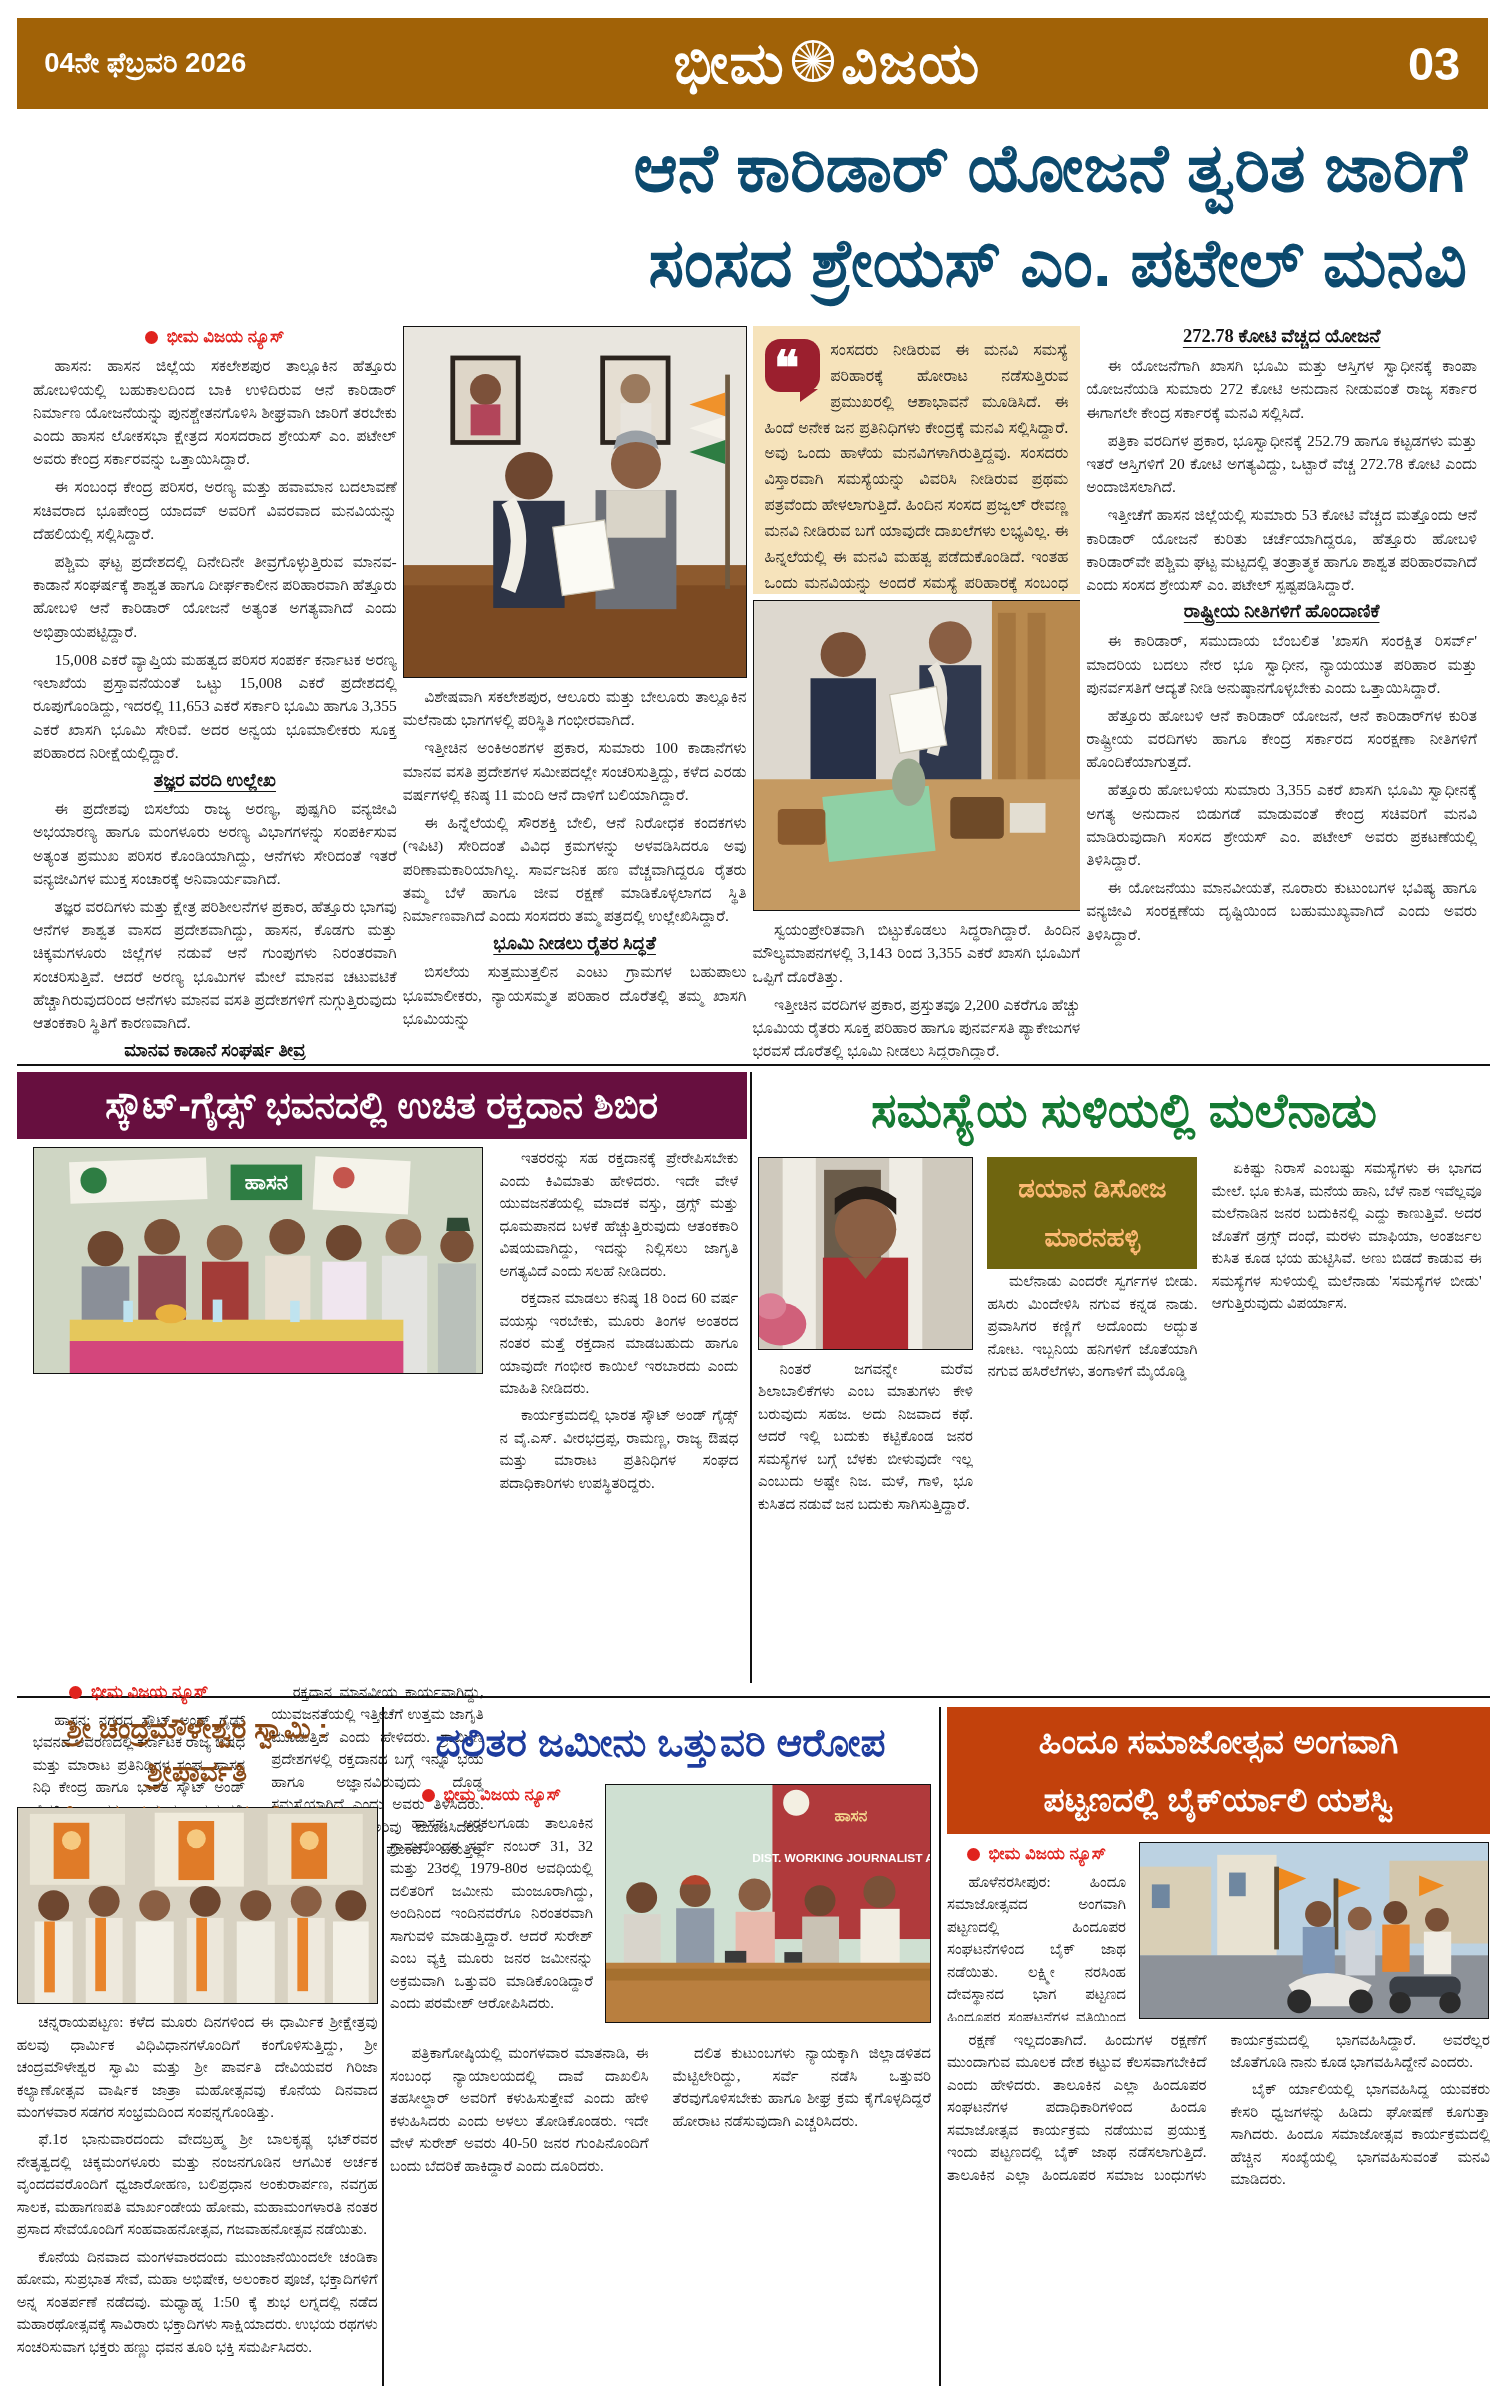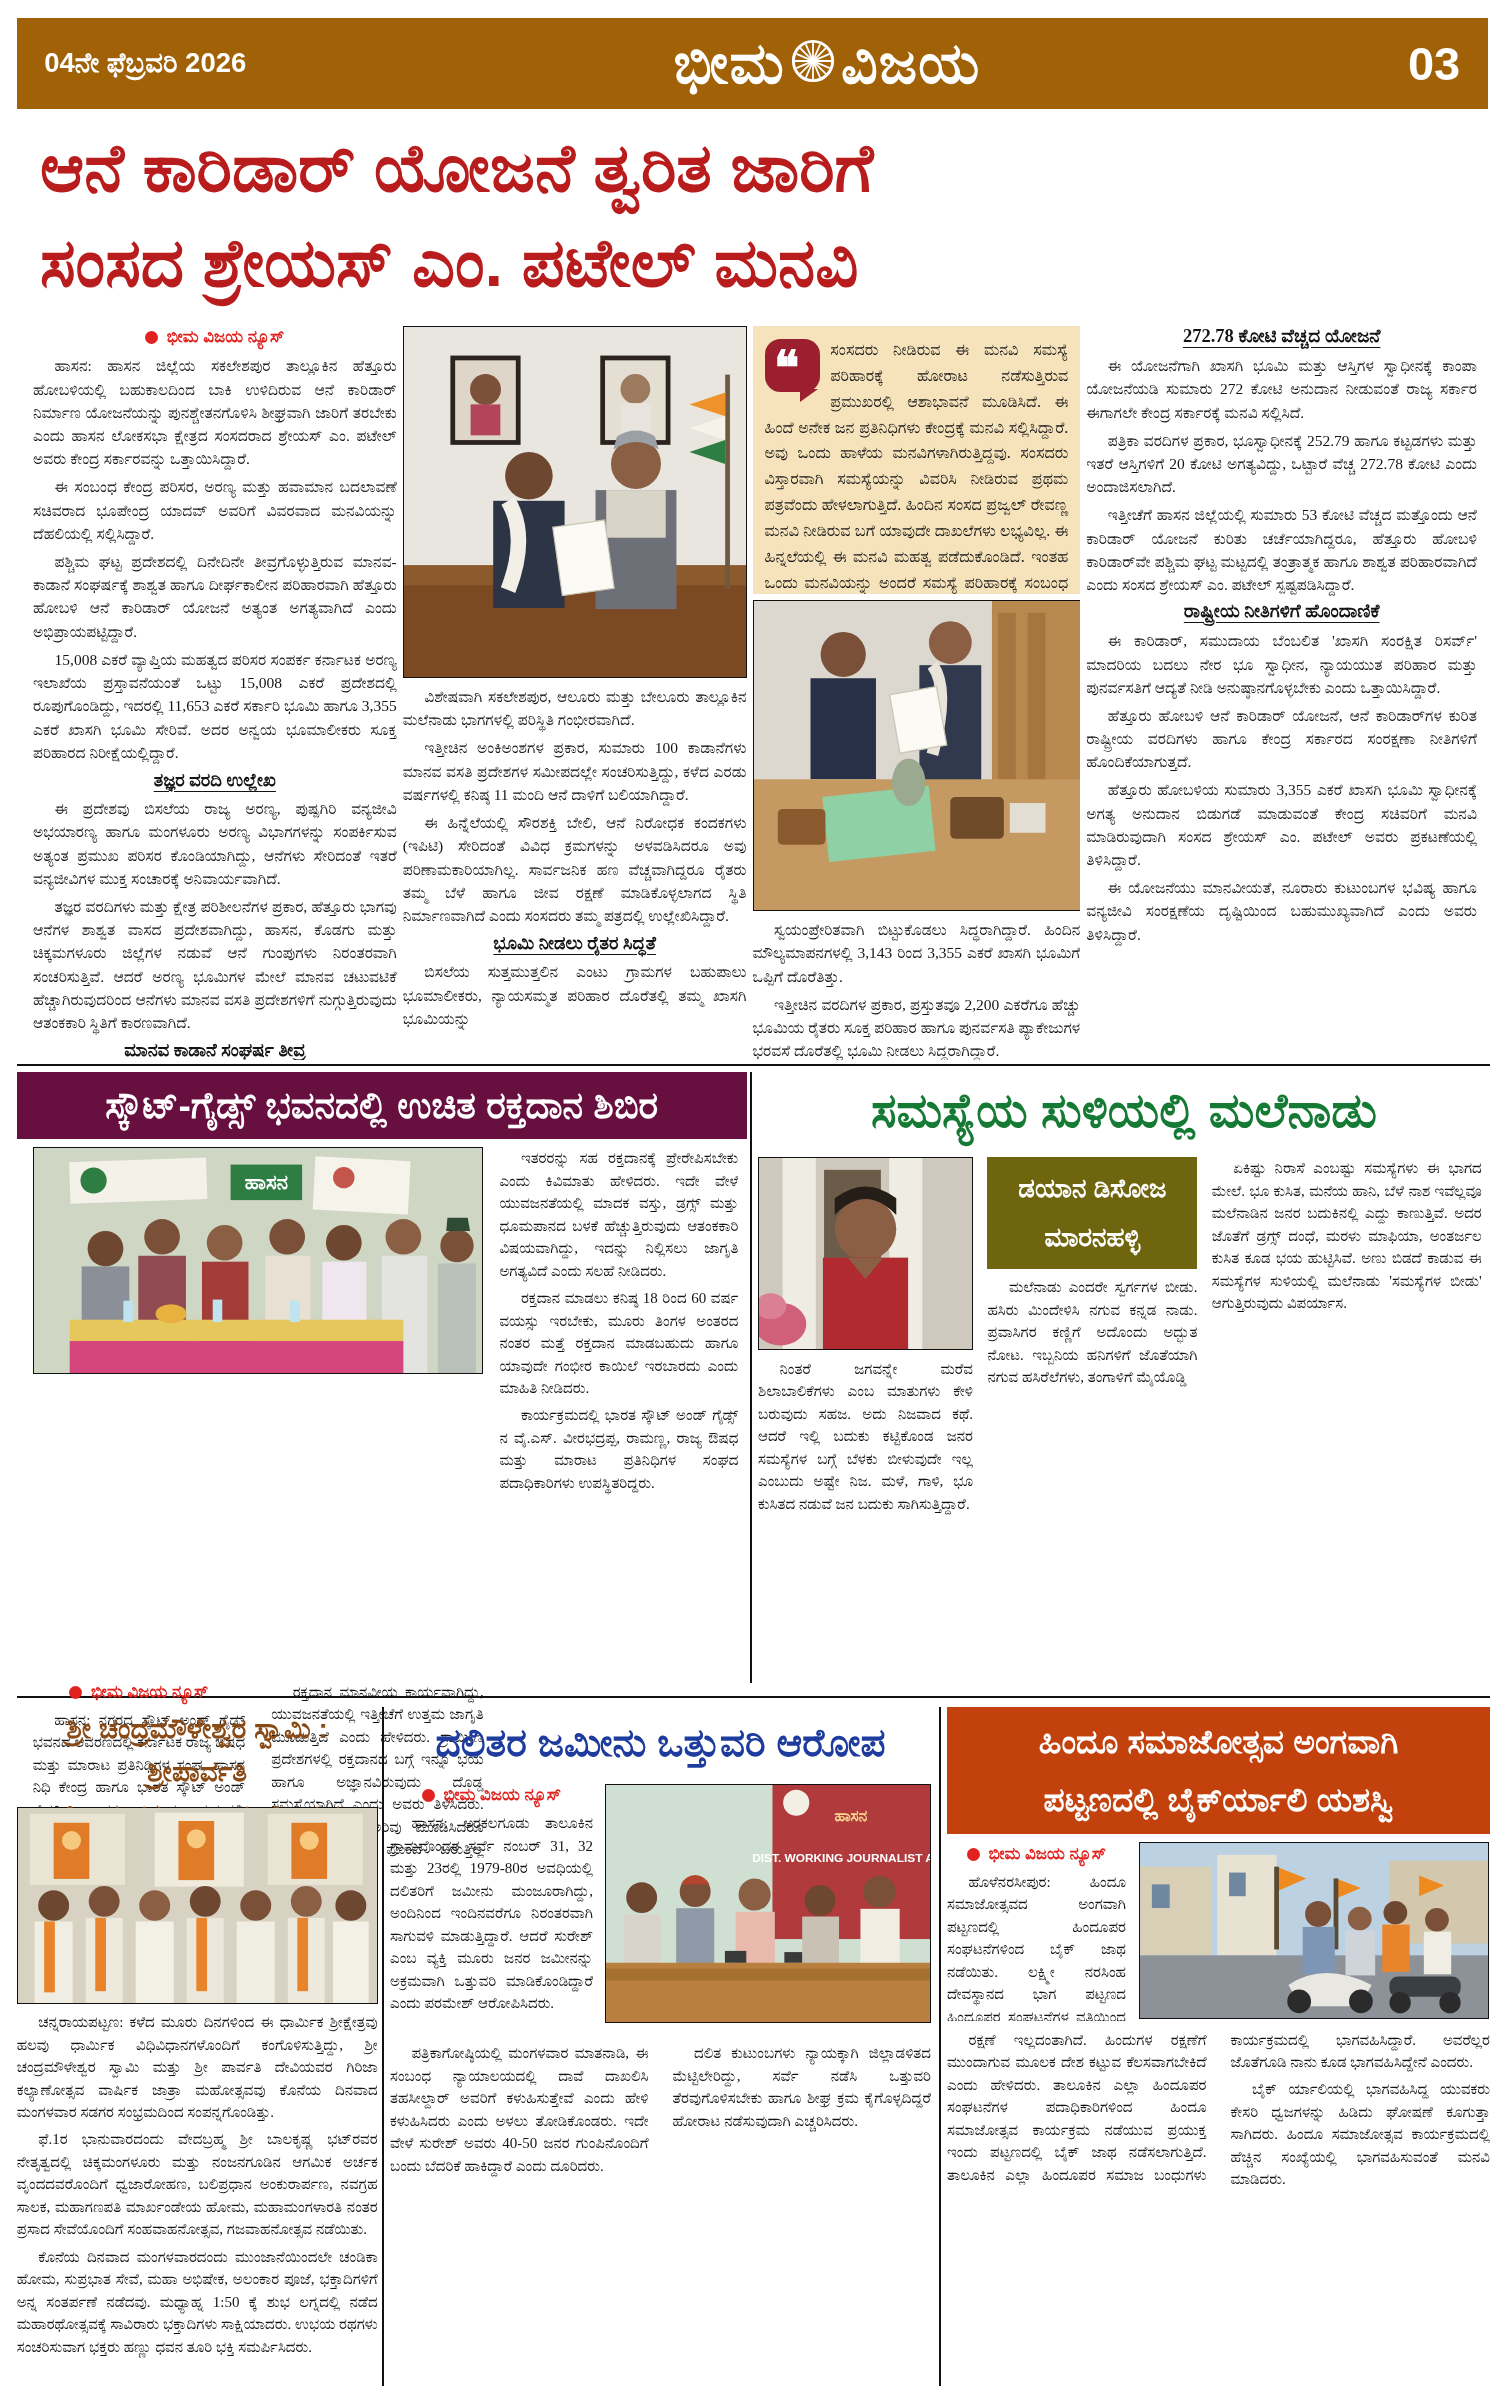--- a/index.html
+++ b/index.html
@@ -11,21 +11,21 @@
   
   .masthead{
     left:16.7px;top:18px;width:1471px;height:91px;background:#a16207;color:#ffffff;
     display:flex;align-items:center;justify-content:space-between;padding:0 27.5px;box-sizing:border-box;
   }
   .mh-date{font-size:27.5px;font-weight:bold;font-family:"Liberation Sans",sans-serif;}
   .mh-title{display:flex;align-items:center;gap:6px;font-size:57px;font-weight:bold;letter-spacing:1.2px;}
   .mh-page{font-size:47px;font-weight:bold;font-family:"Liberation Sans",sans-serif;}
   
   .lead-headline{
-    left:40px;top:120px;width:1435px;height:197px;text-align:left;color:#b91c1c;
+    left:32px;top:120px;width:1435px;height:197px;text-align:right;color:#0c4a6e;
     font-family:"Liberation Sans",sans-serif;font-weight:bold;font-size:67px;line-height:1.42;
   }
   
   .col{overflow:hidden;}
   .news-p{margin:0 0 4.8px 0;font-size:15.5px;line-height:1.5;text-align:justify;text-indent:21.5px;}
   .byline{
     color:#e0231e;font-family:"Liberation Sans",sans-serif;font-weight:bold;font-size:16.7px;
     text-align:center;margin:1.2px 0 7.2px 0;
   }
   .byline .dot{display:inline-block;width:13px;height:13px;border-radius:50%;background:#e0231e;margin-right:8.4px;vertical-align:middle;}
@@ -63,23 +63,23 @@
   .blood-bottom{width:451px;margin:7.2px 0 0 16px;height:294px;column-count:2;column-gap:26px;overflow:hidden;}
   .malenadu-sec{left:758px;top:1072px;width:732px;height:611px;}
   .mal-head{
     text-align:center;color:#157a33;font-family:"Liberation Sans",sans-serif;font-weight:bold;
     font-size:48px;height:77px;line-height:77px;white-space:nowrap;
   }
   .mal-row{display:flex;gap:14.4px;margin-top:8.4px;}
   .mal-c1{width:215px;} .mal-c2{width:210px;} .mal-c3{width:270px;height:514px;overflow:hidden;}
   .mal-photo{width:215px;height:193px;margin-bottom:7.2px;}
   .author-box{
-    background:#6f650f;color:#ffffff;text-align:center;font-family:"Liberation Sans",sans-serif;
+    background:#6f650f;color:#fdba74;text-align:center;font-family:"Liberation Sans",sans-serif;
     font-weight:bold;font-size:26px;line-height:1.9;height:112px;display:flex;flex-direction:column;
-    justify-content:center;margin-bottom:7px;
+    justify-content:center;margin-bottom:1px;
   }
   .mal-c1-text,.mal-c2-text{height:311px;overflow:hidden;}
   
   .jatra-sec{left:16.7px;top:1707px;width:361px;height:679px;}
   .jatra-head{
     text-align:center;color:#8a4a16;font-family:"Liberation Sans",sans-serif;font-weight:bold;
     font-size:28px;line-height:1.55;height:100px;
   }
   .jatra-photo{width:361px;height:197px;margin-bottom:7.2px;}
   .jatra-text{height:365px;overflow:hidden;}

